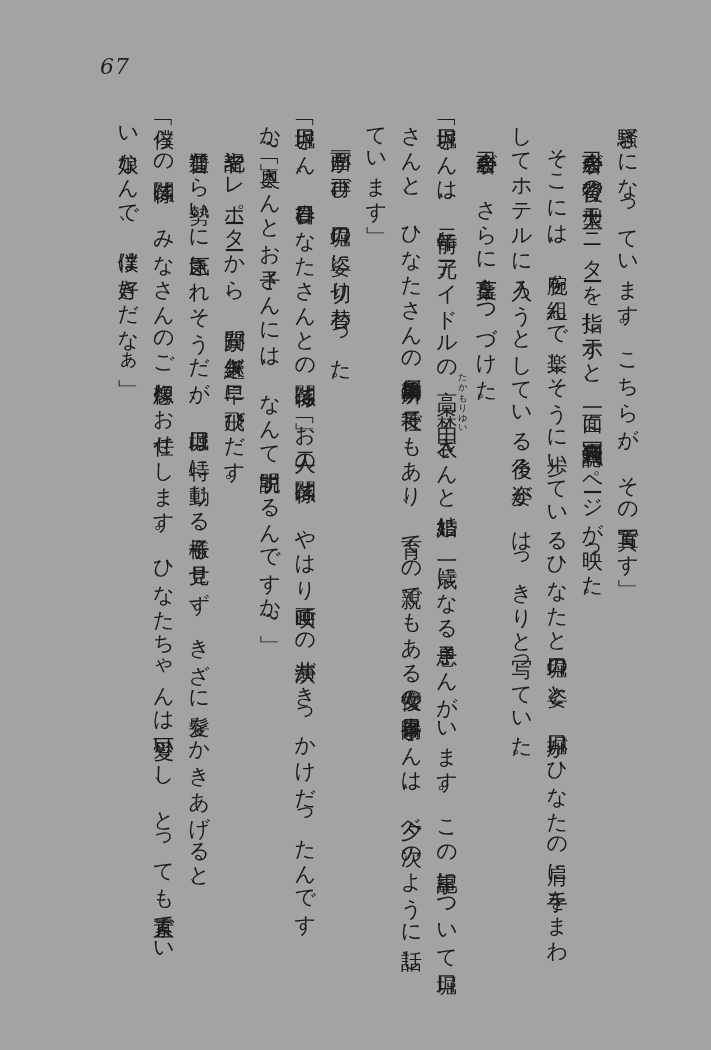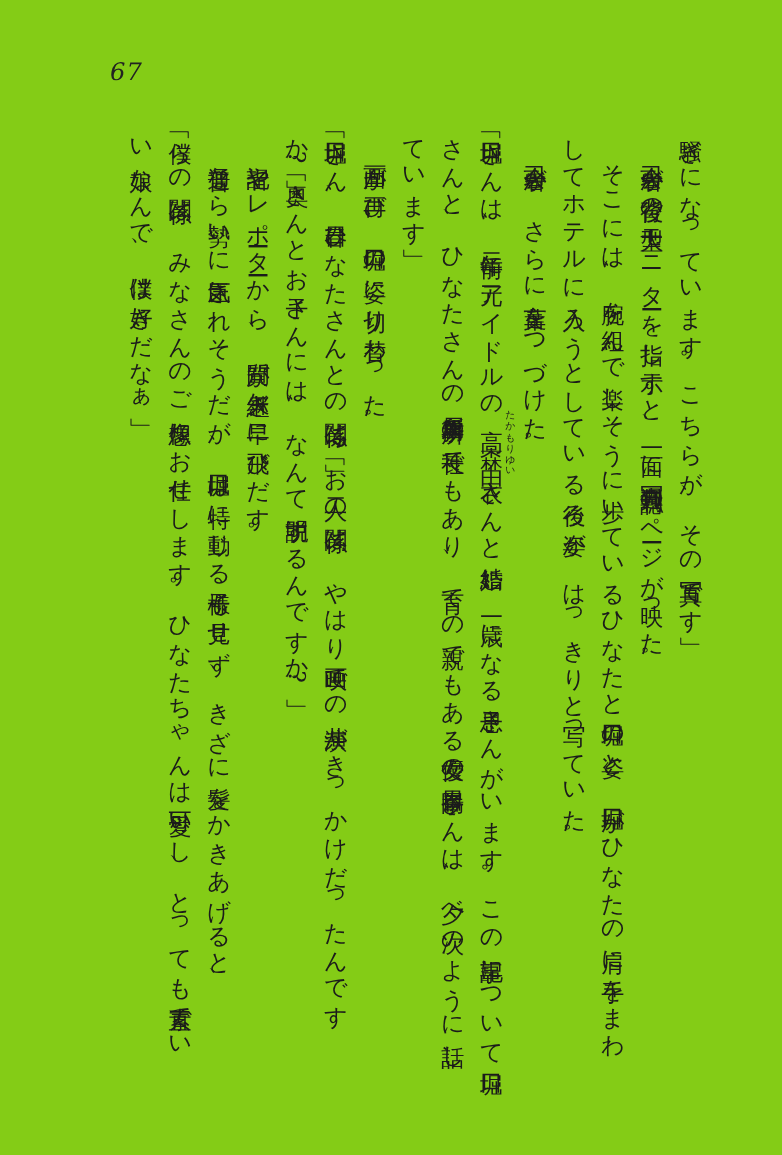--- a/index.html
+++ b/index.html
@@ -5,21 +5,21 @@
   html, body {
     margin: 0;
     padding: 0;
     background: #e8e8e8;
   }
   .book-page {
     position: relative;
     width: 711px;
     height: 1050px;
     margin: 0 auto;
-    background: #84cc16;
+    background: #a3a3a3;
     overflow: hidden;
     font-family: "DejaVu Serif", "Liberation Serif", serif;
     color: #1b1b1b;
   }
   .page-number {
     position: absolute;
     top: 54px;
     left: 100px;
     font-size: 22px;
     font-style: italic;

